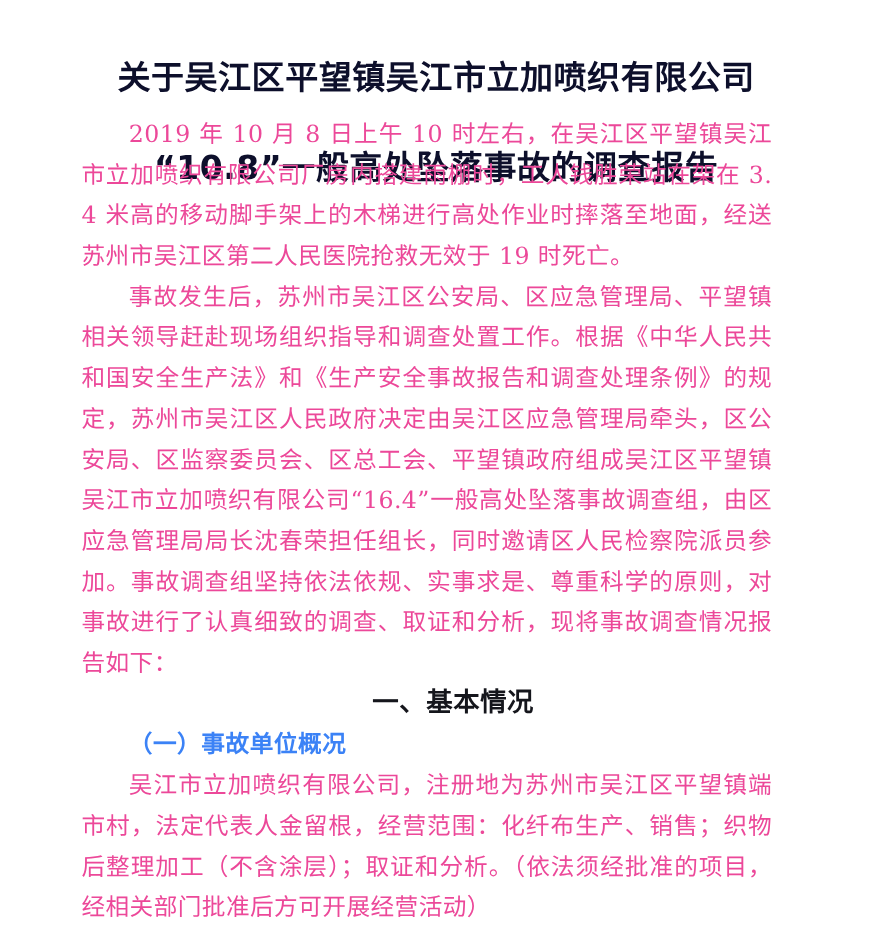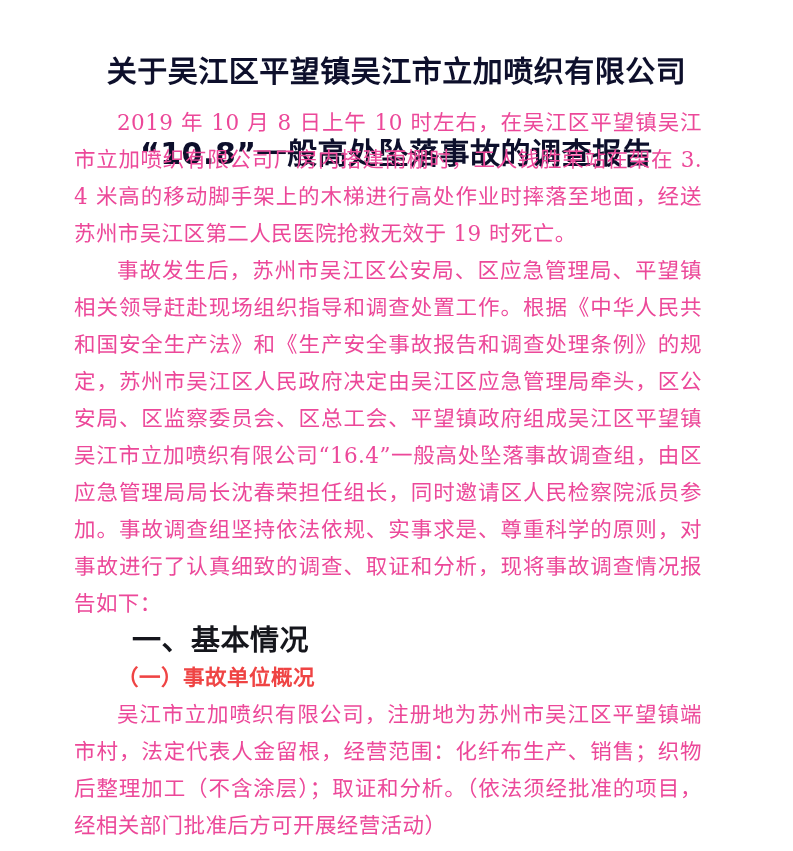--- a/index.html
+++ b/index.html
@@ -62,37 +62,38 @@
     text-align: justify;
     text-justify: inter-ideograph;
     text-indent: 2em;
     letter-spacing: 0.4px;
     word-break: break-all;
   }
 
   
   p.heading-1 {
     margin: 0;
-    font-family: Liberation Serif, serif;
+    font-family: Liberation Mono, monospace;
     font-weight: bold;
-    font-size: 29px;
+    font-size: 24px;
     line-height: 37px;
     color: #15161c;
     text-indent: 2em;
     letter-spacing: 0.5px;
+    text-align: center;
   }
 
   
   p.heading-2 {
     margin: 0;
     font-family: "DejaVu Serif", "Liberation Serif", serif;
     font-weight: bold;
     font-size: 21.5px;
     line-height: 37px;
-    color: #ef4444;
+    color: #3b82f6;
     text-indent: 2em;
     letter-spacing: 0.5px;
   }
 </style>
 </head>
 <body>
 
 <div class="page">
 
   <h1 class="doc-title">

